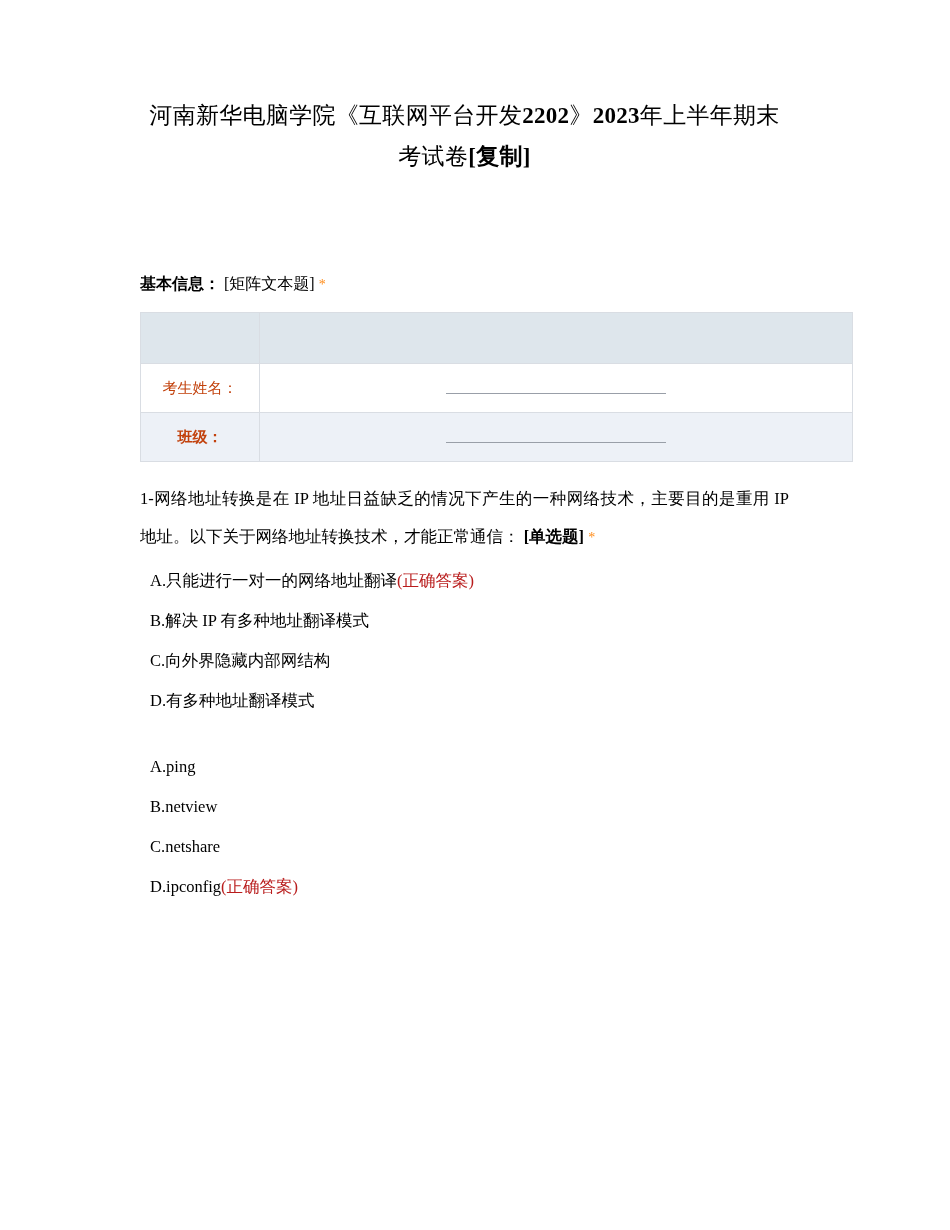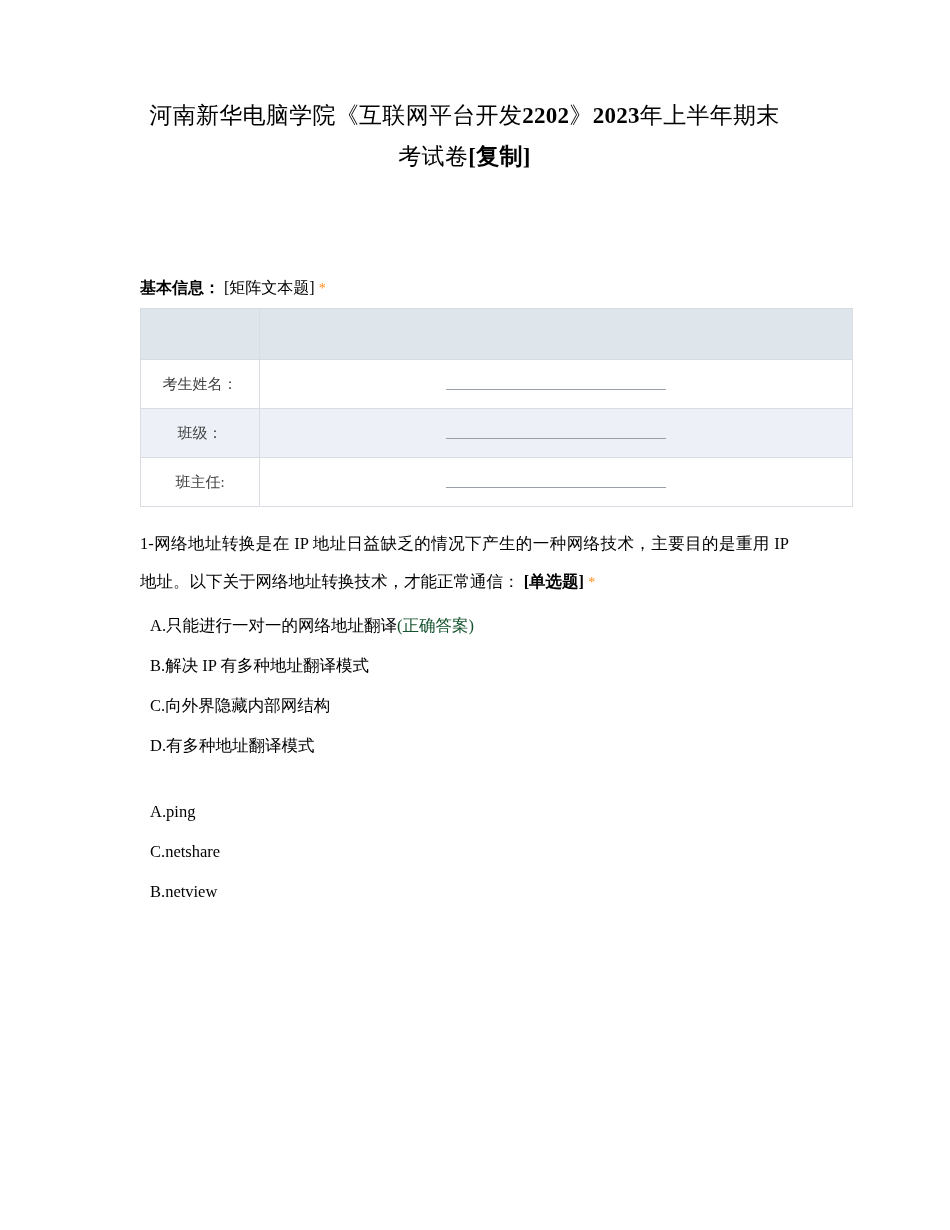--- a/index.html
+++ b/index.html
@@ -31,50 +31,51 @@
     letter-spacing: 0.3px;
   }
   .doc-title .bold {
     font-weight: bold;
   }
   .spacer-after-title {
     height: 96px;
   }
   .section-label {
     font-size: 16px;
-    line-height: 30px;
-    margin: 0 0 4px 0;
+    line-height: 22px;
+    margin: 0 0 16px 0;
   }
   .section-label .label-bold {
     font-weight: bold;
   }
   .req-star {
     color: #ff8c1a;
     font-size: 14px;
   }
   table.info-table {
     border-collapse: collapse;
     width: 672px;
     margin: 0 0 0 0;
     table-layout: fixed;
   }
   table.info-table td {
     border: 1px solid #d9dde3;
     font-size: 15px;
-    color: #404040;
+    color: #c2410c;
     padding: 8px 10px;
     vertical-align: middle;
     height: 32px;
   }
   table.info-table tr.head-row td {
     background: #dee6ec;
     height: 34px;
   }
   table.info-table tr.alt-row td {
     background: #edf1f7;
+    font-weight: bold;
   }
   td.col-label {
     width: 98px;
     text-align: center;
     line-height: 23px;
   }
   td.col-value {
     width: 572px;
     text-align: center;
   }
@@ -93,21 +94,21 @@
   }
   .options {
     margin: 4px 0 0 10px;
   }
   .option {
     font-size: 16.5px;
     line-height: 40px;
     white-space: nowrap;
   }
   .answer-tag {
-    color: #14532d;
+    color: #b91c1c;
   }
   .q-type {
     white-space: nowrap;
     font-weight: bold;
   }
   .gap {
     height: 22px;
   }
 </style>
 </head>
@@ -134,24 +135,20 @@
       <td class="col-value"></td>
     </tr>
     <tr>
       <td class="col-label">考生姓名：</td>
       <td class="col-value"><span class="blank-line"></span></td>
     </tr>
     <tr class="alt-row">
       <td class="col-label">班级：</td>
       <td class="col-value"><span class="blank-line"></span></td>
     </tr>
-    <tr>
-      <td class="col-label">班主任:</td>
-      <td class="col-value"><span class="blank-line"></span></td>
-    </tr>
   </tbody>
     </table>
 
   <div class="question">
     <span>1-</span><span>网络地址转换是在 IP 地址日益缺乏的情况下产生的一种网络技术，主要目的是重用 IP 地址。以下关于网络地址转换技术，才能正常通信：</span>
     <span class="q-type">[单选题]</span>
     <span class="req-star">*</span>
   </div>
 
   <div class="options">
@@ -159,17 +156,18 @@
     <div class="option"><span>B.解决 IP 有多种地址翻译模式</span><span class="answer-tag"></span></div>
     <div class="option"><span>C.向外界隐藏内部网结构</span><span class="answer-tag"></span></div>
     <div class="option"><span>D.有多种地址翻译模式</span><span class="answer-tag"></span></div>
   </div>
 
   <div class="gap"></div>
 
 
   <div class="options">
     <div class="option"><span>A.ping</span><span class="answer-tag"></span></div>
+    <div class="option"><span>B.netview</span><span class="answer-tag"></span></div>
     <div class="option"><span>C.netshare</span><span class="answer-tag"></span></div>
-    <div class="option"><span>B.netview</span><span class="answer-tag"></span></div>
+    <div class="option"><span>D.ipconfig</span><span class="answer-tag">(正确答案)</span></div>
   </div>
 
 </div>
 
 </body></html>

